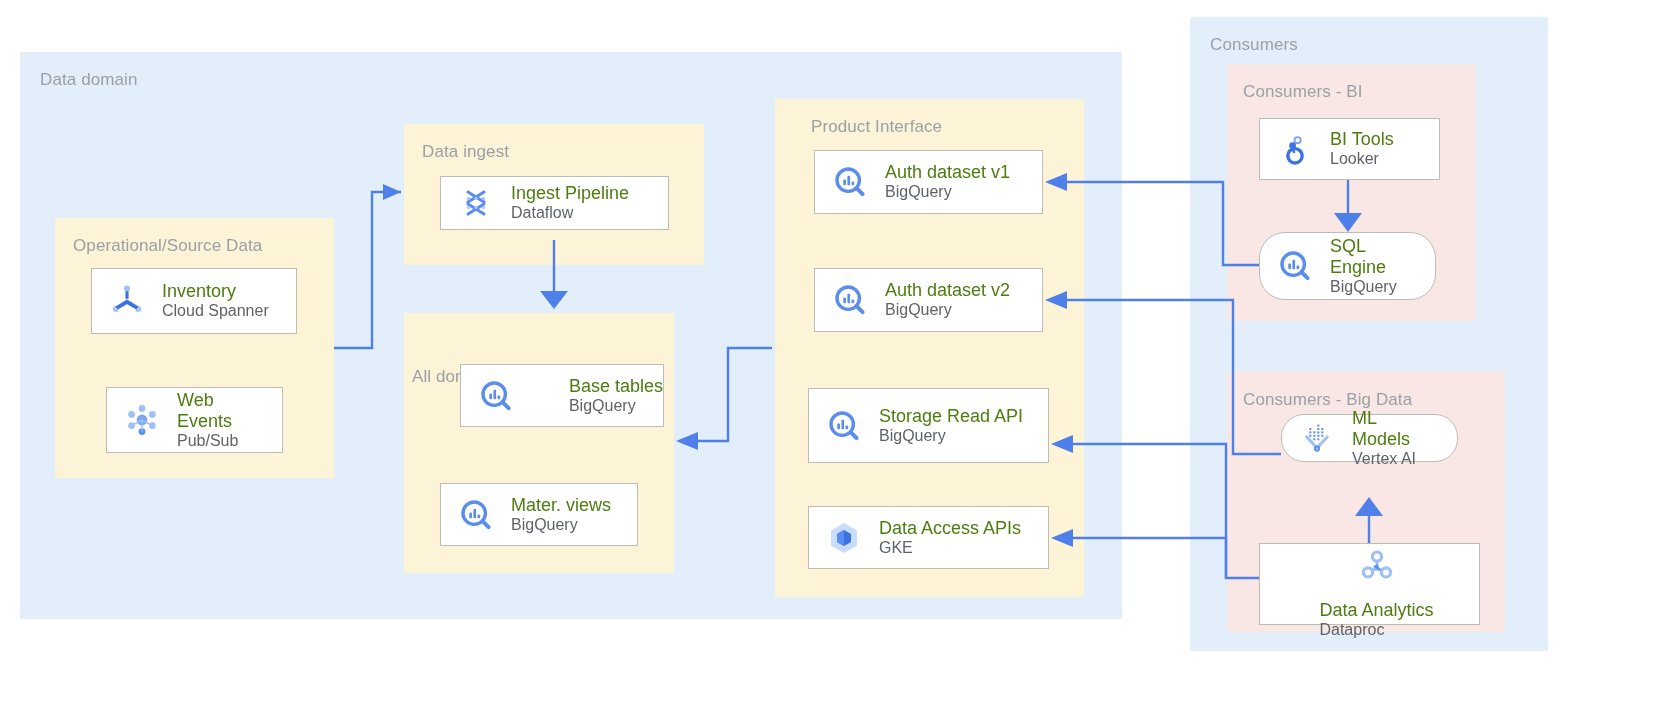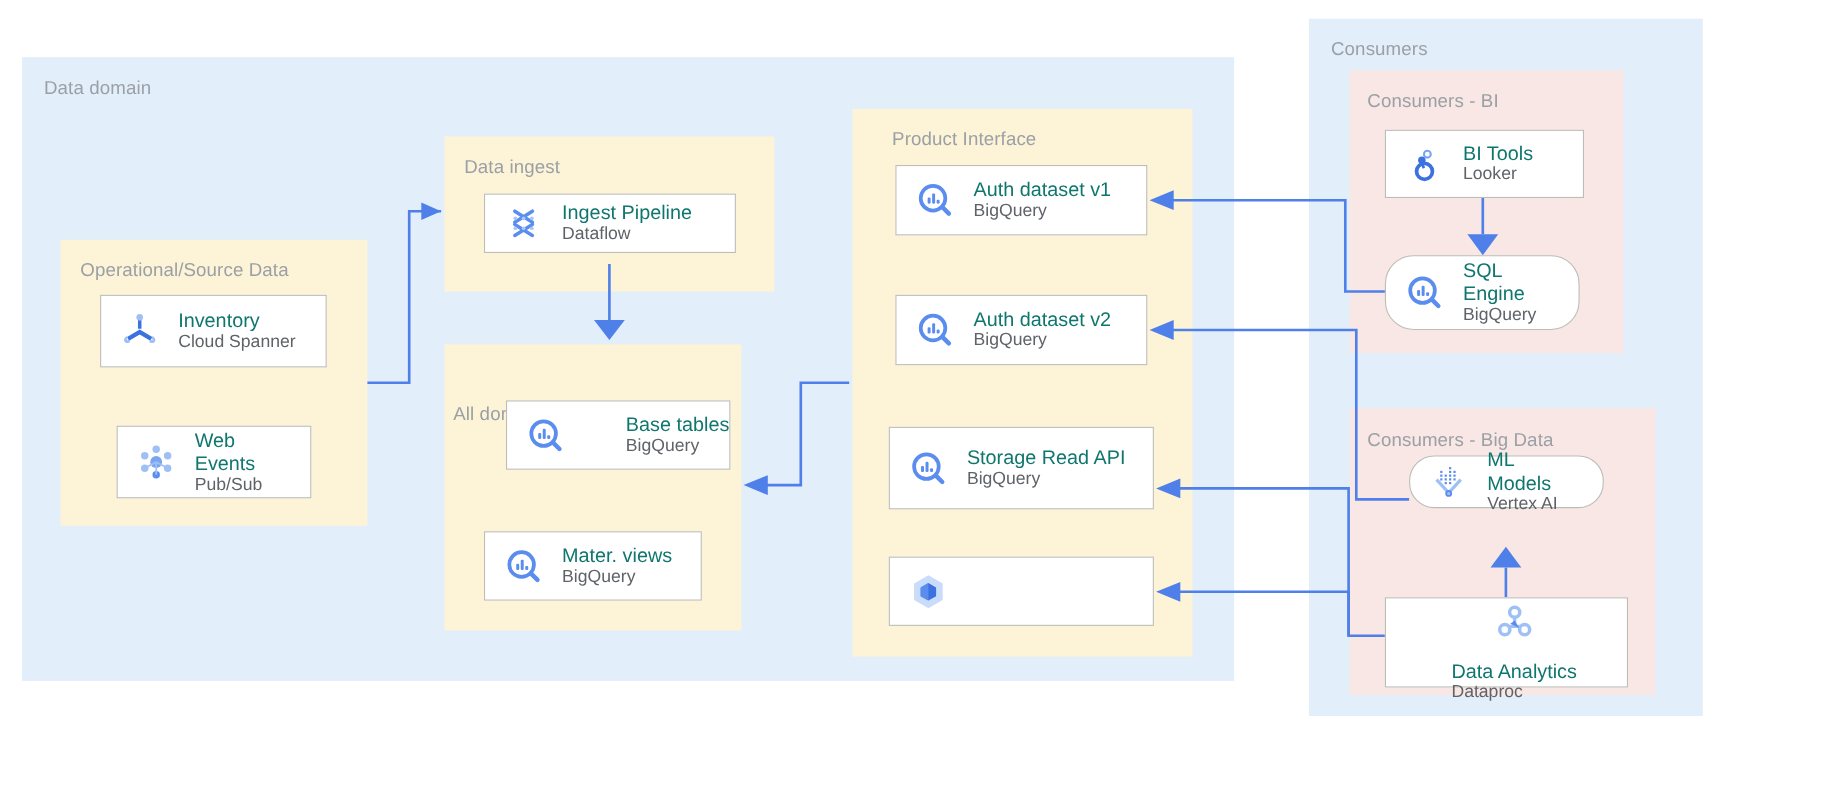--- a/index.html
+++ b/index.html
@@ -36,21 +36,21 @@
     padding-left:14px;
     gap:14px;
   }
   .card .icon{
     flex:0 0 auto;
     width:42px;height:42px;
     display:flex;align-items:center;justify-content:center;
   }
   .card .txt{display:flex;flex-direction:column;justify-content:center;line-height:1.16;}
   .card .title{
-    color:#0f766e;
+    color:#4d7c0f;
     font-size:18px;
   }
   .card .sub{
     color:#5f6368;
     font-size:16px;
   }
   .card.narrow .title{max-width:96px;}
 
   svg.wires{position:absolute;left:0;top:0;width:1664px;height:716px;pointer-events:none;}
   .wire{fill:none;stroke:#4f7fe8;stroke-width:2.4;}
@@ -275,20 +275,24 @@
     </span>
   </div>
 
   <div class="card" style="left:808px;top:506px;width:241px;height:63px;">
     <span class="icon">
       <svg viewBox="0 0 40 40" width="40" height="40">
         <polygon points="20,5 33,12.5 33,27.5 20,35 7,27.5 7,12.5" fill="#c9dcfb"></polygon>
         <polygon points="20,12 27,16 27,24 20,28 13,24 13,16" fill="#3c72e0"></polygon>
         <path d="M20 12 L20 28 L13 24 L13 16z" fill="#5b8def"></path>
       </svg>
+    </span>
+    <span class="txt">
+      <span class="title">Data Access APIs</span>
+      <span class="sub">GKE</span>
     </span>
   </div>
 
   <div class="card" style="left:1259px;top:118px;width:181px;height:62px;">
     <span class="icon">
       <svg viewBox="0 0 40 40" width="40" height="40">
         <circle cx="22.6" cy="11.2" r="3.1" fill="none" stroke="#7aa6f0" stroke-width="1.9"></circle>
         <circle cx="17.6" cy="16.6" r="3.4" fill="#3c72e0"></circle>
         <circle cx="20" cy="26.8" r="7.2" fill="none" stroke="#3c72e0" stroke-width="3.4"></circle>
         <path d="M17.8 19.6 L19.4 24.0" stroke="#3c72e0" stroke-width="2.4"></path>

